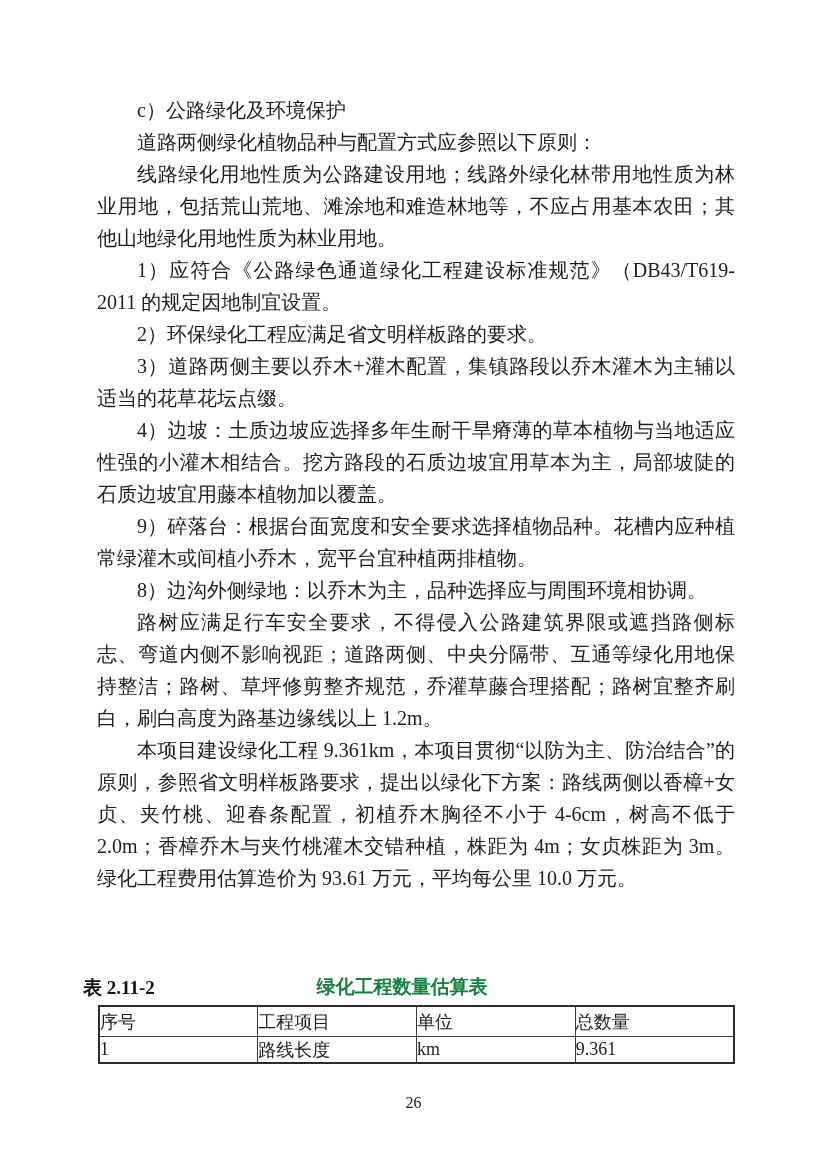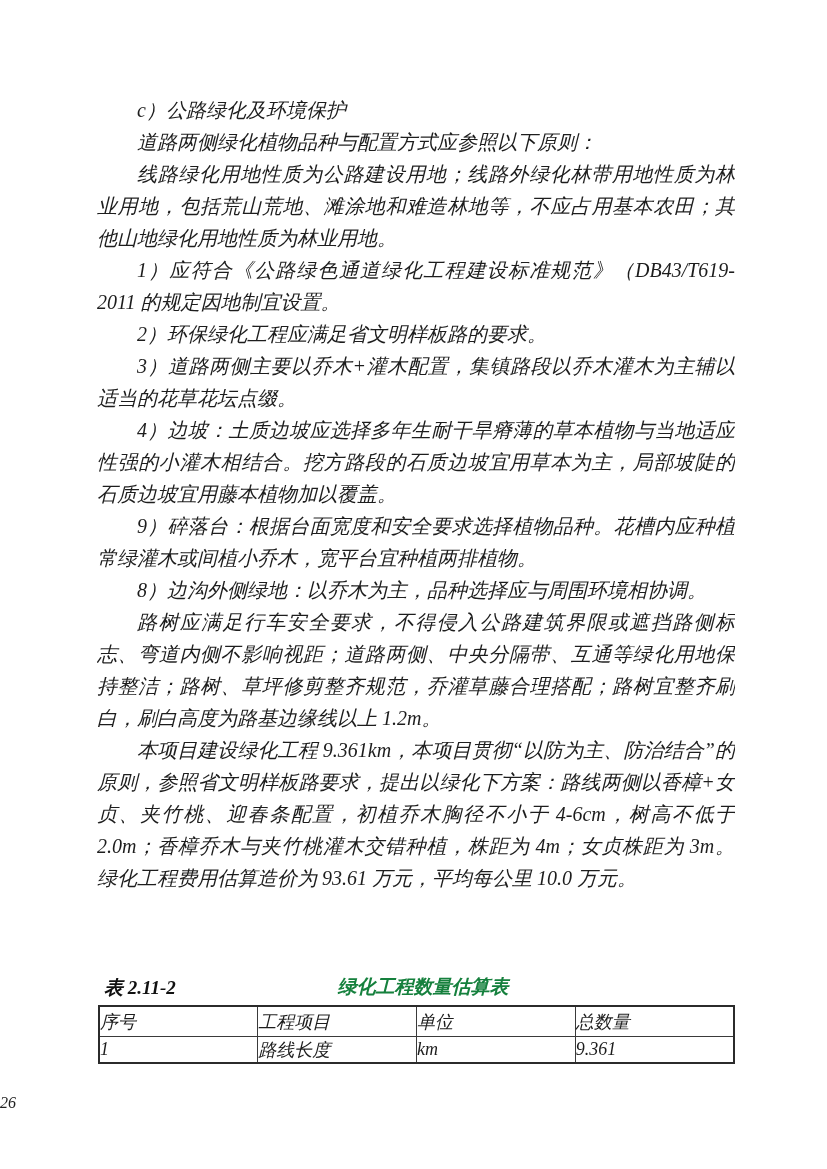--- a/index.html
+++ b/index.html
@@ -8,41 +8,40 @@
     background: #ffffff;
   }
   .page {
     position: relative;
     width: 827px;
     height: 1169px;
     background: #ffffff;
     font-family: "Liberation Serif", "DejaVu Serif", serif;
     color: #1d1d1d;
     overflow: hidden;
-    font-style: italic;
   }
   .text-block {
     position: absolute;
     top: 94px;
     left: 97px;
     width: 638px;
     height: 880px;
     overflow: hidden;
   }
   .text-block p {
     margin: 0;
     font-size: 20px;
     line-height: 32px;
     text-align: justify;
     text-indent: 2em;
   }
   .caption-row {
     position: absolute;
     top: 974px;
-    left: 104px;
+    left: 83px;
     width: 638px;
     height: 26px;
     text-align: center;
   }
   .caption-label {
     position: absolute;
     left: 0;
     top: 1px;
     font-weight: bold;
     font-size: 19px;
@@ -74,20 +73,21 @@
     padding: 0;
     color: #1d1d1d;
   }
   table.qty-table th { height: 29px; }
   table.qty-table td { height: 25px; }
   .page-number {
     position: absolute;
     top: 1094px;
     left: 0;
     width: 827px;
+    text-align: center;
     font-size: 16px;
     color: #222222;
   }
 </style>
 </head>
 <body>
 
 <div class="page">
 
   <div class="text-block">

